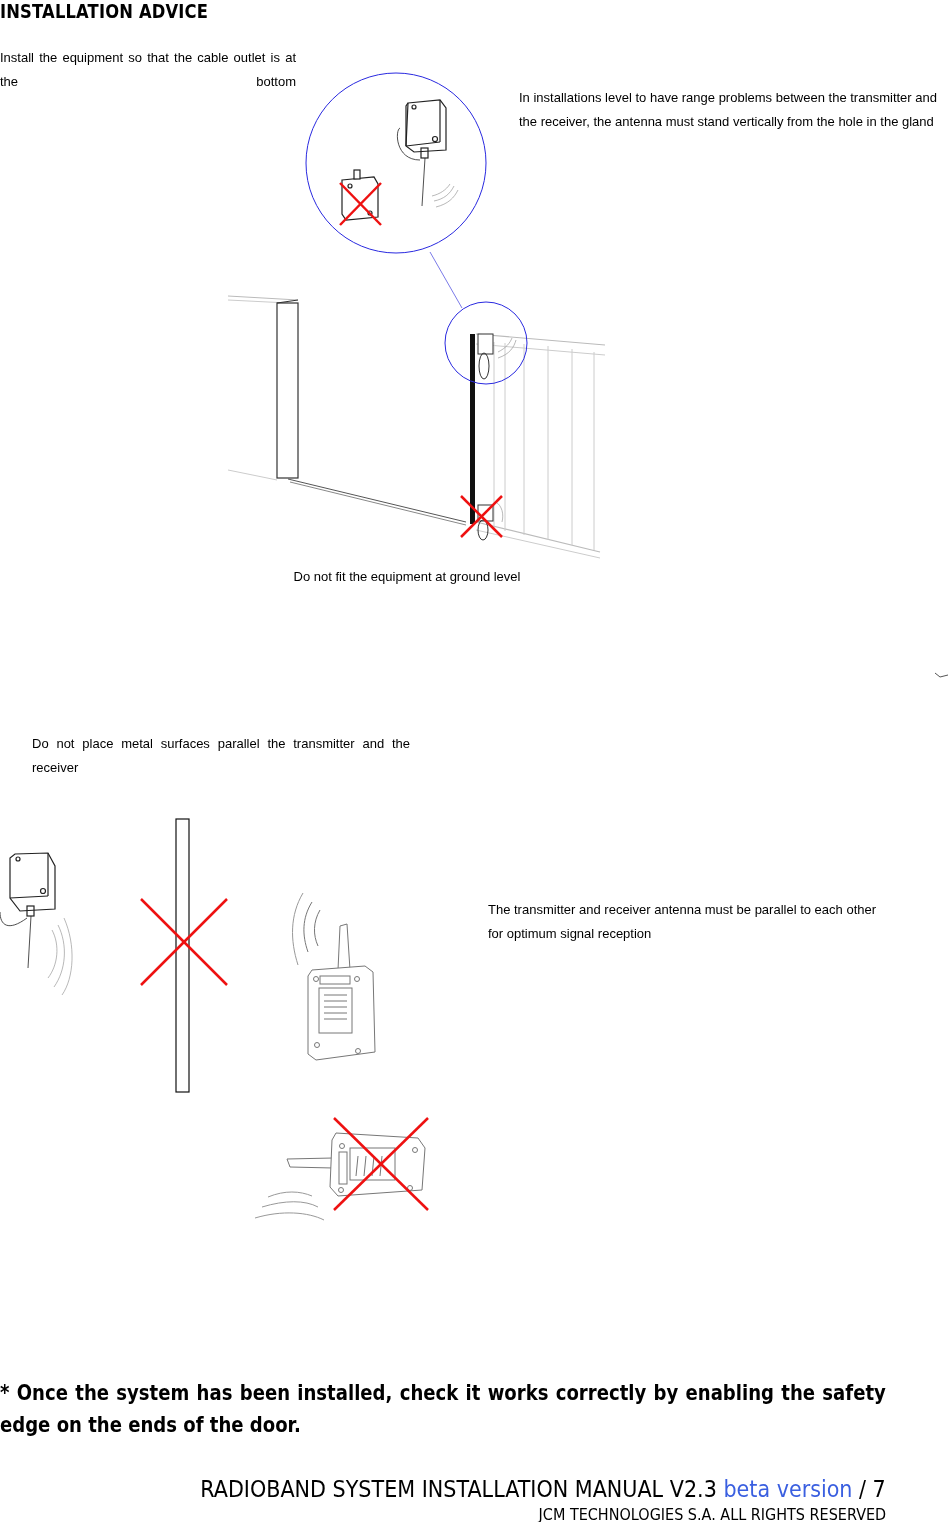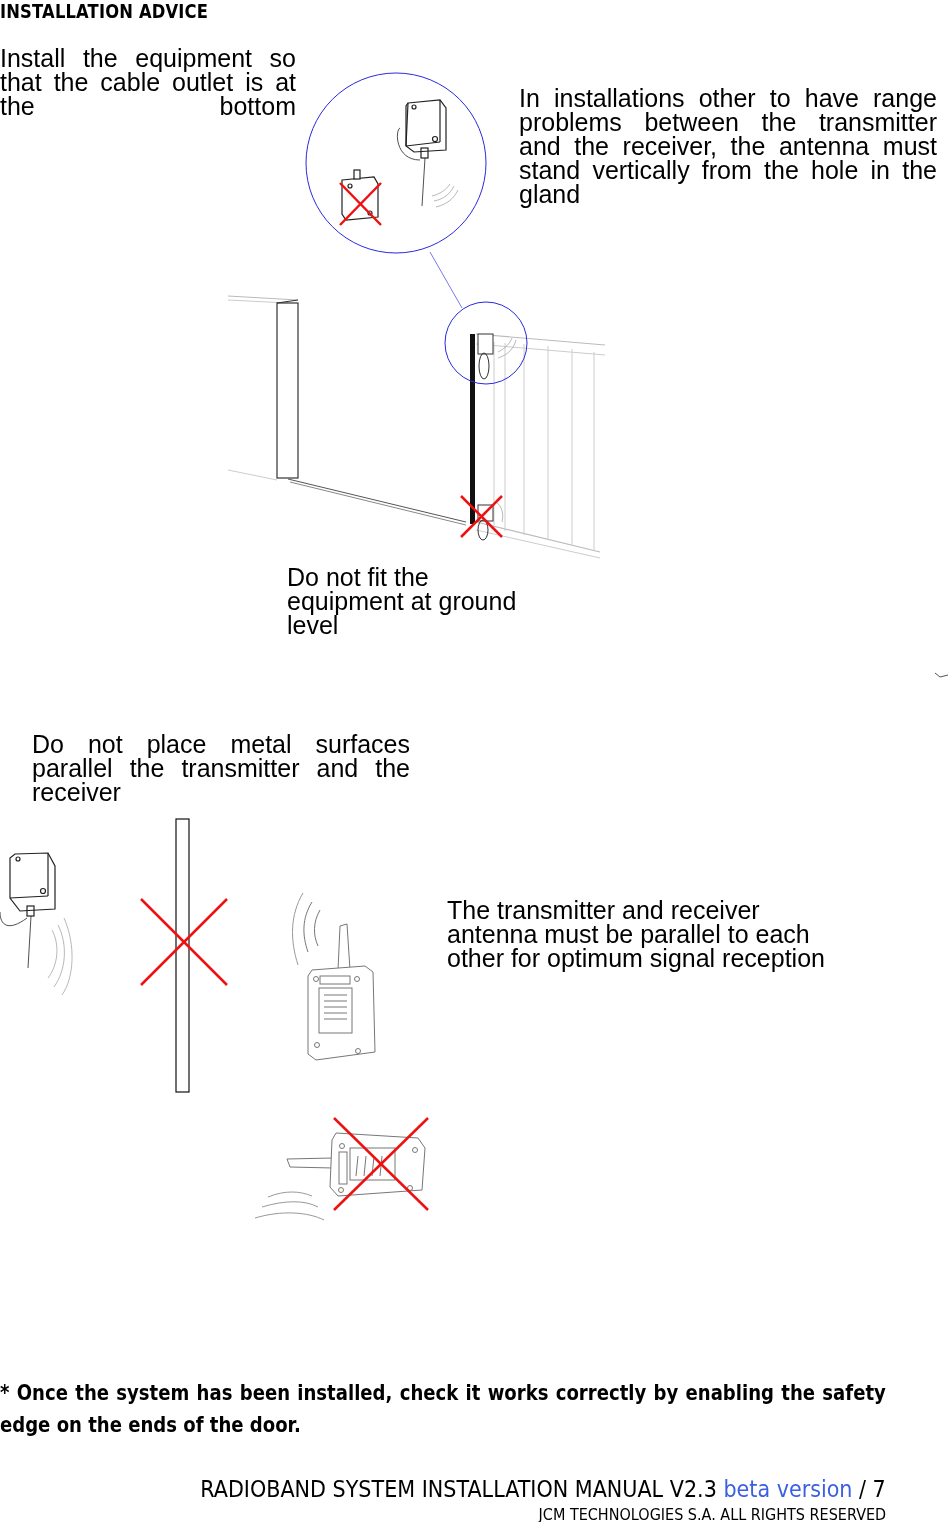--- a/index.html
+++ b/index.html
@@ -1,37 +1,37 @@
 <!DOCTYPE html>
 <html><head>
   <meta charset="utf-8">
   <style>
     html, body { margin: 0; padding: 0; background: #ffffff; }
     body { width: 948px; height: 1522px; position: relative; overflow: hidden; font-family: "Liberation Sans", sans-serif; color: #000; }
     .abs { position: absolute; }
     .title { left: 0; top: 0; font-family: "DejaVu Sans", sans-serif; font-weight: bold; font-size: 19px; letter-spacing: 0.2px; transform: scaleX(0.86); transform-origin: left top; }
-    .note { font-size: 25px; line-height: 24px; }
+    .note { font-size: 13px; line-height: 24px; }
     .justify { text-align: justify; text-align-last: justify; }
     .justify-nolast { text-align: justify; }
     .bold-note { left: 0; top: 1377px; width: 1030px; font-family: "DejaVu Sans", sans-serif; font-weight: bold; font-size: 21px; line-height: 32px; transform: scaleX(0.86); transform-origin: left top; text-align: justify; }
     .footer1 { right: 62px; top: 1476px; font-family: "DejaVu Sans", sans-serif; font-size: 23px; white-space: nowrap; transform: scaleX(0.9); transform-origin: right top; }
     .footer2 { right: 62px; top: 1505px; font-family: "DejaVu Sans", sans-serif; font-size: 16px; white-space: nowrap; transform: scaleX(0.9); transform-origin: right top; }
     .blue { color: #3a5fe0; }
     svg.fig { position: absolute; left: 0; top: 0; }
   </style>
 </head>
 <body>
 
 <div class="abs title">INSTALLATION ADVICE</div>
 
 <div class="abs note justify" style="left:0; top:46px; width:296px;">Install the equipment so that the cable outlet is at the bottom</div>
-<div class="abs note justify-nolast" style="left:519px; top:86px; width:418px;">In installations other to have range problems between the transmitter and the receiver, the antenna must stand vertically from the hole in the gland</div>
-<div class="abs note" style="left:287px; top:565px; width:240px;">Do not fit the equipment at ground level</div>
+<div class="abs note justify-nolast" style="left:519px; top:86px; width:418px;">In installations level to have range problems between the transmitter and the receiver, the antenna must stand vertically from the hole in the gland</div>
+<div class="abs note" style="left:287px; top:565px; width:240px;text-align:center;">Do not fit the equipment at ground level</div>
 <div class="abs note justify" style="left:32px; top:732px; width:378px;">Do not place metal surfaces parallel the transmitter and the receiver</div>
-<div class="abs note" style="left:447px; top:898px; width:390px;">The transmitter and receiver antenna must be parallel to each other for optimum signal reception</div>
+<div class="abs note" style="left:488px; top:898px; width:390px;">The transmitter and receiver antenna must be parallel to each other for optimum signal reception</div>
 
 <svg class="fig" width="948" height="1522" viewBox="0 0 948 1522">
 
   <g>
     <circle cx="396" cy="163" r="90" fill="none" stroke="#2a2ae0" stroke-width="1"></circle>
     <line x1="430" y1="252" x2="462" y2="308" stroke="#7a7ae8" stroke-width="1"></line>
   </g>
 
   <g stroke="#222" fill="none" stroke-width="1.2">
     <path d="M408 103 L440 100 L446 108 L446 150 L414 152 L406 146 Z" fill="#fff"></path>

